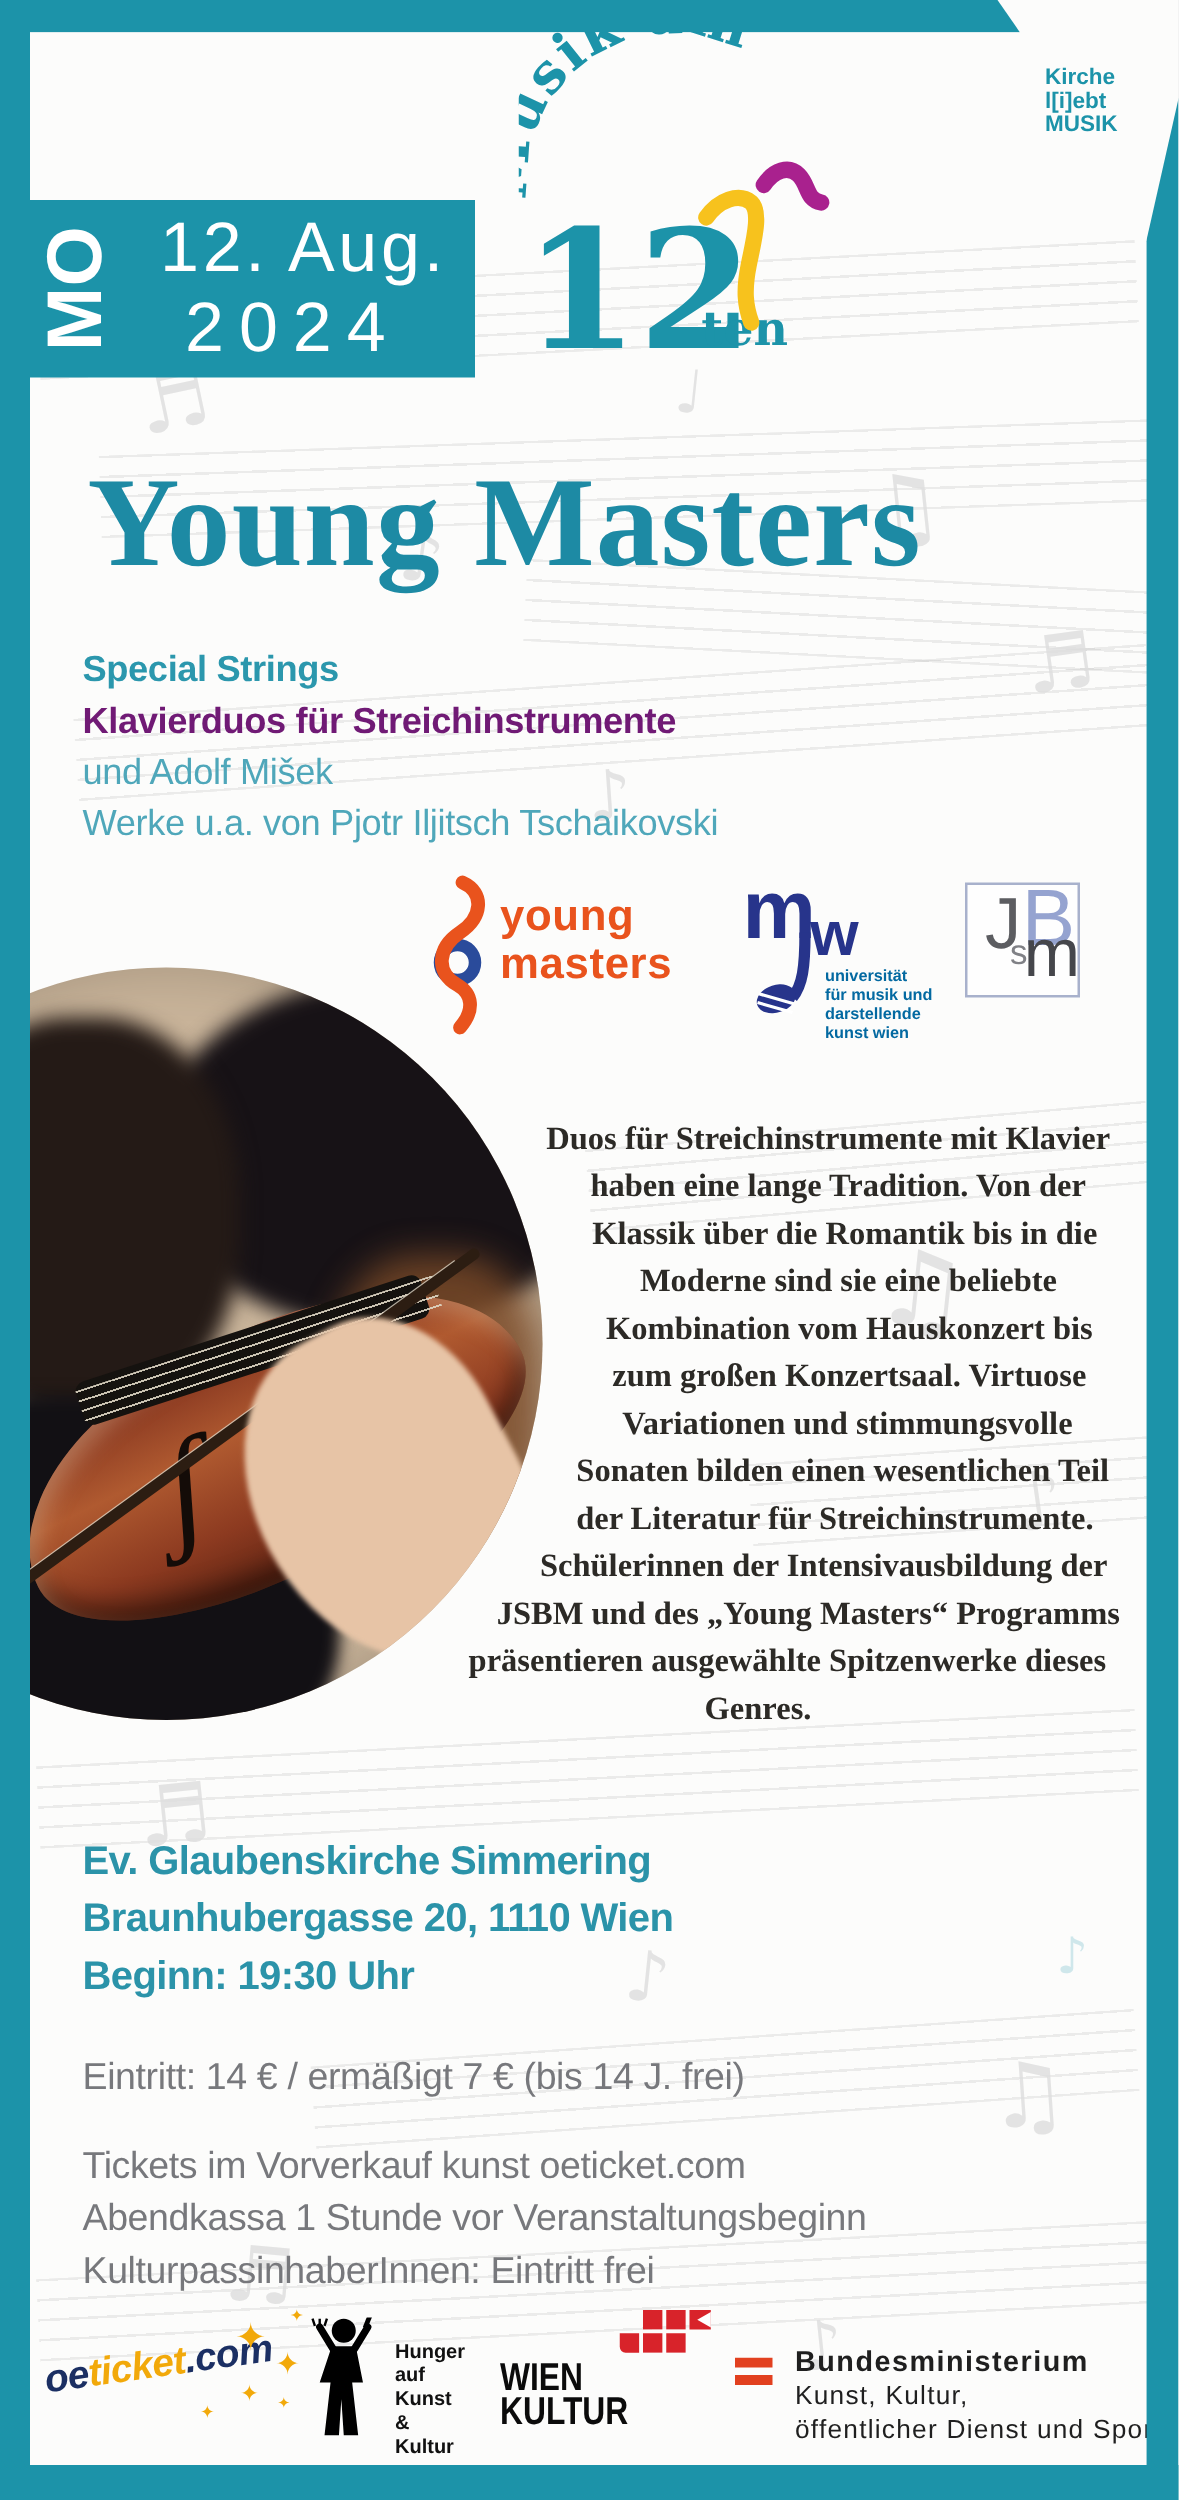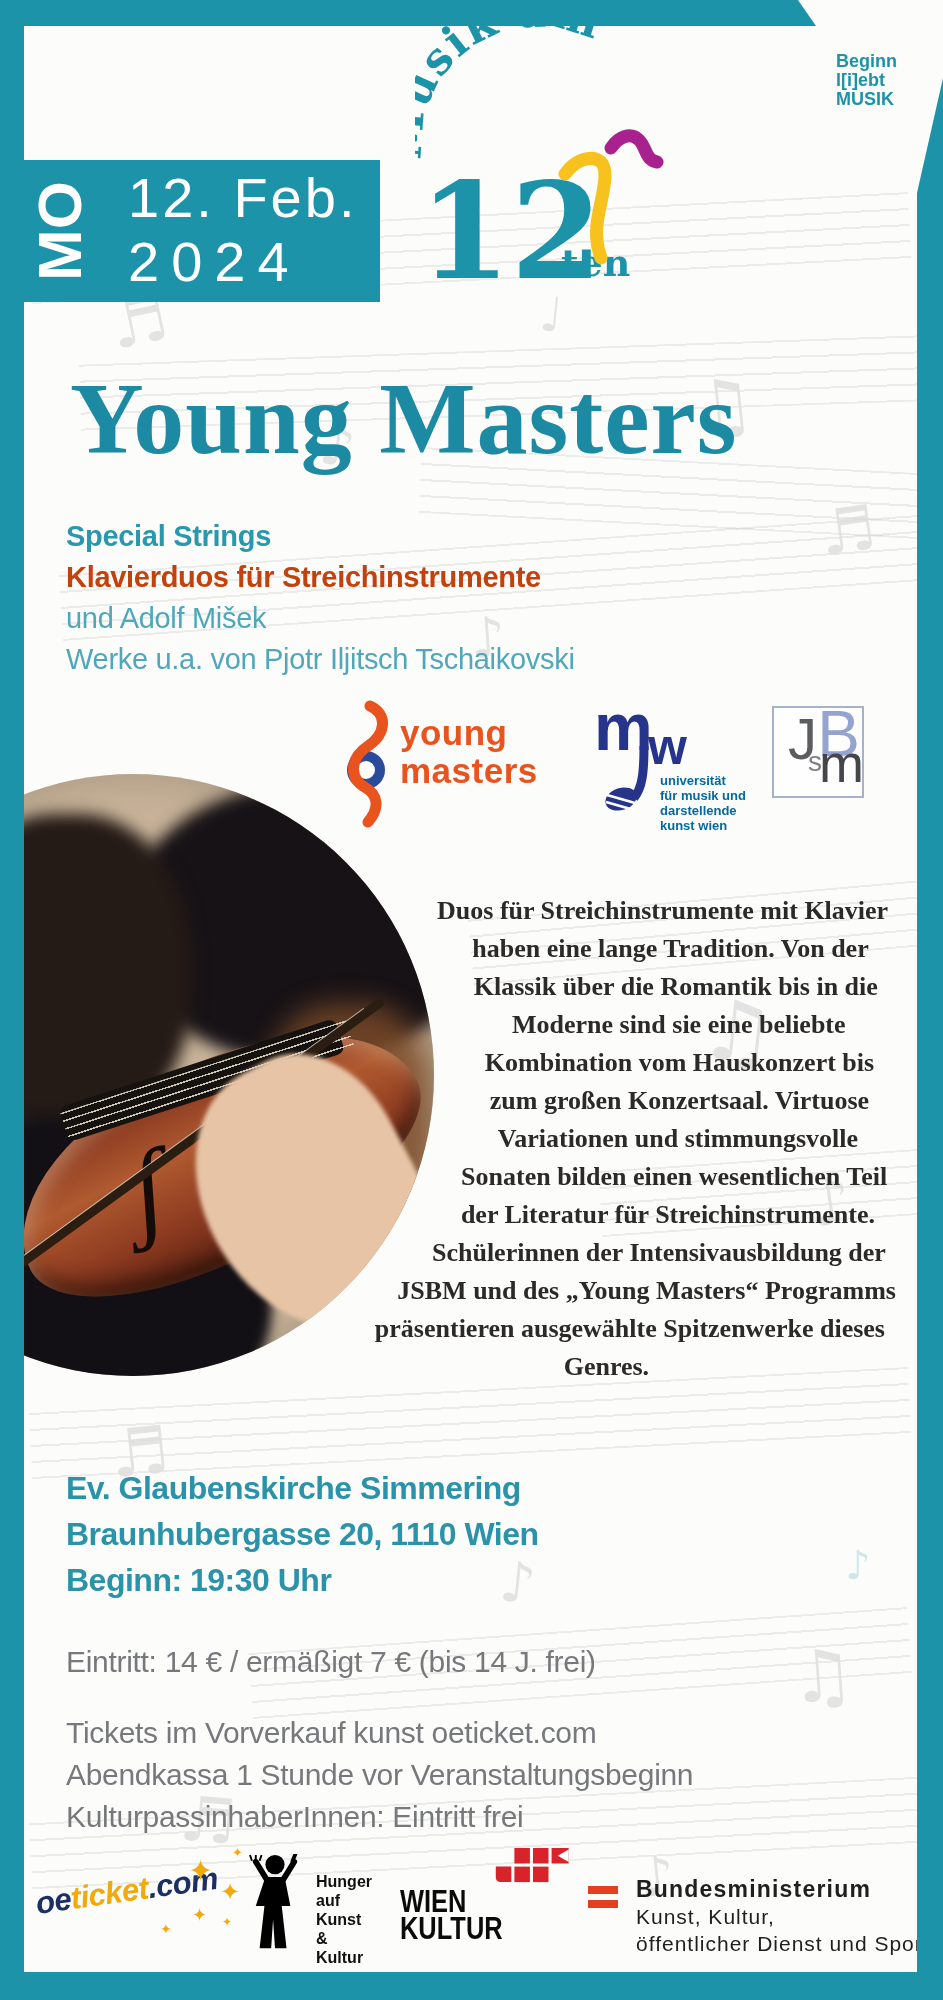--- a/index.html
+++ b/index.html
@@ -17,21 +17,21 @@
   .strip-right{position:absolute;right:0;top:78px;width:26px;height:1922px;z-index:5;
                clip-path:polygon(100% 0,100% 100%,0 100%,0 115px);}
   .bar-bottom{position:absolute;left:0;bottom:0;width:943px;height:28px;z-index:5;}
   
   .kirche{position:absolute;left:836px;top:52px;z-index:4;font-weight:bold;font-size:18px;line-height:19px;}
   .badge{position:absolute;left:24px;top:160px;width:356px;height:142px;z-index:4;}
   .badge-day{position:absolute;left:-14px;top:50%;transform:translateY(-50%) rotate(-90deg);
              color:#fff;font-weight:bold;font-size:62px;letter-spacing:0px;}
   .badge-date{position:absolute;left:104px;top:6px;color:#fff;font-size:56px;line-height:64px;
               font-weight:normal;letter-spacing:3px;}
-  .badge-date .yr{letter-spacing:12px;}
+  .badge-date .yr{letter-spacing:12px;margin-left:20px;}
   .musik-logo{position:absolute;left:415px;top:22px;z-index:3;}
   
   .title{position:absolute;left:70px;top:360px;z-index:2;font-family:"Liberation Serif",serif;
          font-weight:bold;font-size:102px;letter-spacing:1px;}
   .subtitle{position:absolute;left:66px;top:516px;z-index:2;font-size:29px;line-height:41px;letter-spacing:-0.3px;}
   .sub-bold{font-weight:bold;}
   
   .ym-logo{position:absolute;left:336px;top:700px;z-index:2;width:210px;height:130px;}
   .ym-text{position:absolute;left:64px;top:14px;font-size:35px;line-height:38px;letter-spacing:.5px;font-weight:bold;}
   .mdw{position:absolute;left:594px;top:696px;z-index:2;width:170px;height:140px;}
@@ -116,29 +116,29 @@
       <span class="bgnote" style="left: 180px; top: 1790px; font-size: 62px; transform: rotate(5deg);">♬</span>
       <span class="bgnote" style="left: 640px; top: 1850px; font-size: 54px; transform: rotate(-6deg);">♪</span>
     </div>
 
   <div class="strip-left acc" style="background: rgb(28, 147, 169);"></div>
   <div class="bar-top acc" style="background: rgb(28, 147, 169);"></div>
   <div class="strip-right acc" style="background: rgb(28, 147, 169);"></div>
   <div class="bar-bottom acc" style="background: rgb(28, 147, 169);"></div>
 
   <div class="kirche acc-t" style="color: rgb(28, 147, 169);">
-    <div>Beginn</div>
+    <div>Kirche</div>
     <div>l[i]ebt</div>
     <div>MUSIK</div>
   </div>
 
   <div class="badge acc" style="background: rgb(28, 147, 169);">
     <span class="badge-day">MO</span>
     <div class="badge-date">
-      <div>12. Feb.</div>
+      <div>12. Aug.</div>
       <div class="yr">2024</div>
     </div>
   </div>
 
   <div class="musik-logo">
     <svg width="265" height="270" viewBox="0 0 265 270">
       <defs>
           <path id="arcpath" d="M 8,138 A 114,114 0 0 1 238,104" fill="none"></path>
         </defs>
       <text font-family="DejaVu Serif, serif" font-weight="bold" font-size="44" fill="#1c93a9" letter-spacing="2">
@@ -150,21 +150,21 @@
         <path d="M 150,152 C 160,138 176,132 186,140 C 194,148 188,170 184,190 C 180,210 181,222 186,236" stroke="#f7c21d" stroke-width="13" stroke-linecap="round" fill="none"></path>
         <path d="M 196,126 C 204,114 216,110 224,118 C 232,126 230,138 242,140" stroke="#a9218e" stroke-width="13" stroke-linecap="round" fill="none"></path>
       </g>
     </svg>
   </div>
 
   <div class="title" style="color:#1d8aa4">Young Masters</div>
 
   <div class="subtitle">
     <div class="sub-bold" style="color:#2b97ad">Special Strings</div>
-    <div class="sub-bold" style="color:#c2410c">Klavierduos für Streichinstrumente</div>
+    <div class="sub-bold" style="color:#701a75">Klavierduos für Streichinstrumente</div>
     <div style="color:#4fa7ba">und Adolf Mišek</div>
     <div style="color:#4fa7ba">Werke u.a. von Pjotr Iljitsch Tschaikovski</div>
   </div>
 
   <div class="ym-logo">
     <svg width="60" height="130" viewBox="0 0 60 130">
       <circle cx="30" cy="70" r="14" stroke="#2a4b9b" stroke-width="10" fill="none"></circle>
       <path d="M34,6 C52,14 50,34 32,46 C14,58 12,78 30,88 C42,95 44,108 32,122" stroke="#e9531d" stroke-width="11" stroke-linecap="round" fill="none"></path>
     </svg>
     <div class="ym-text" style="color:#e9531d">

